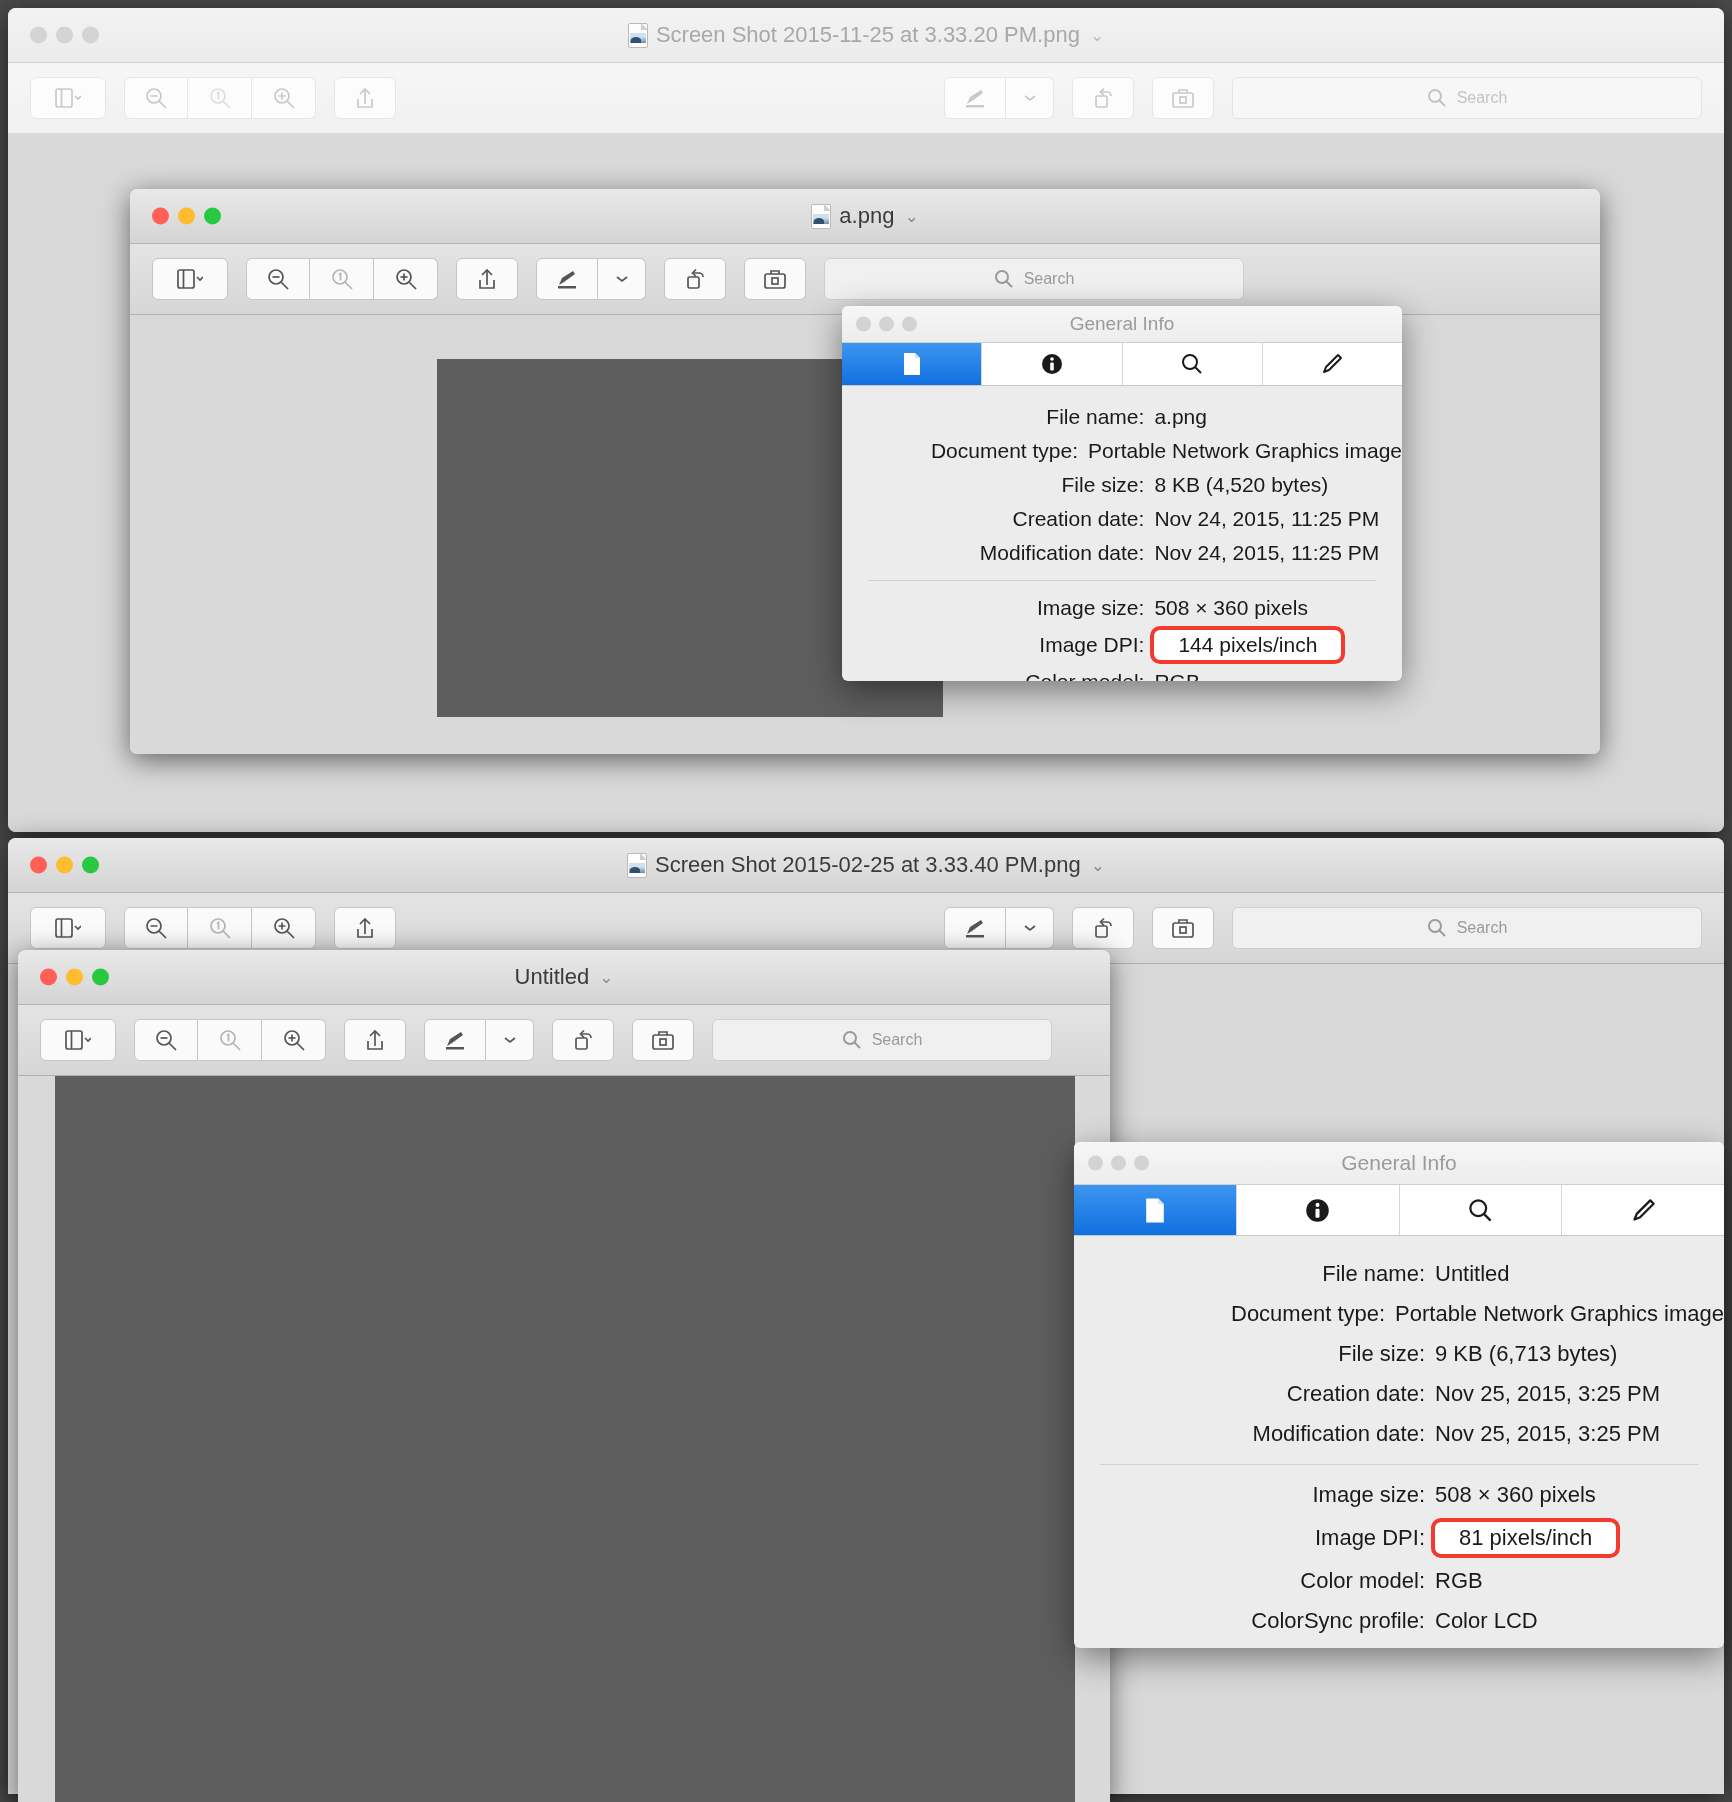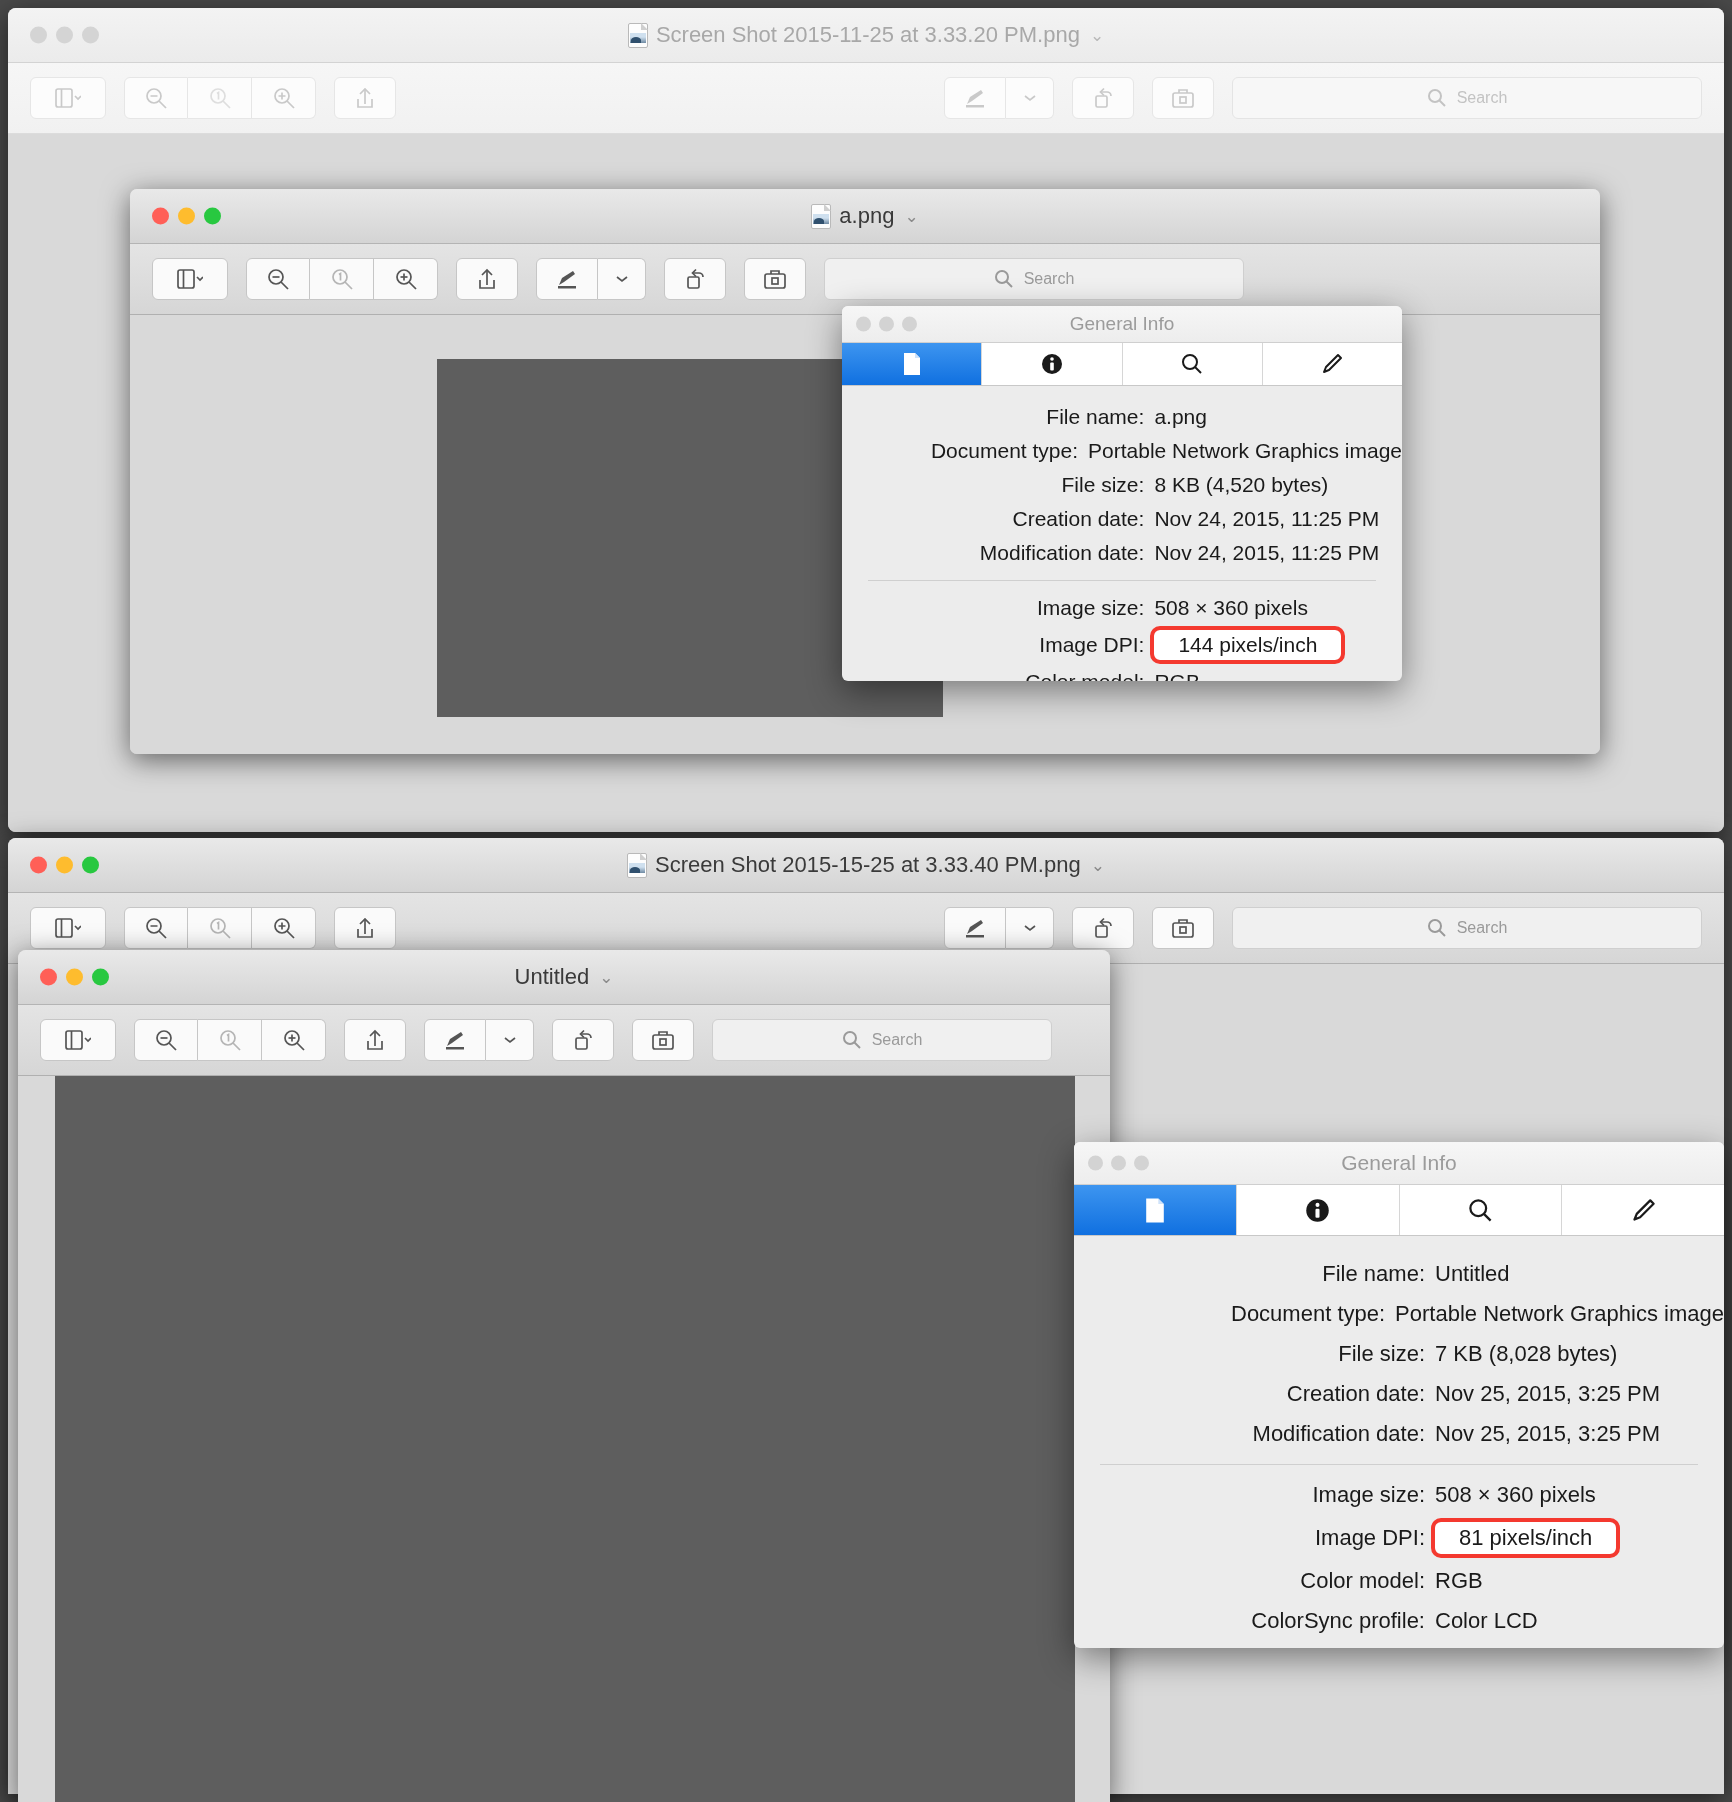--- a/index.html
+++ b/index.html
@@ -372,21 +372,21 @@
     <div class="lights">
       <div class="light lt-red"></div>
       <div class="light lt-yel"></div>
       <div class="light lt-grn"></div>
     </div>
     <div class="title">
       <span class="doc-ico">
         <span class="pg"></span>
           <span class="thumb"></span>
       </span>
-      <span>Screen Shot 2015-15-25 at 3.33.40 PM.png</span>
+      <span>Screen Shot 2015-02-25 at 3.33.40 PM.png</span>
       <span class="chev">⌄</span>
     </div>
   </div>
 
   <div class="toolbar">
     <div class="tbtn" style="width:76px">
       <svg width="26" height="20" viewBox="0 0 26 20">
           <rect class="ic" x="1" y="1" width="16" height="18" rx="2"></rect>
           <line class="ic" x1="6.5" y1="1" x2="6.5" y2="19"></line>
           <path class="ic" d="M20 8l3 3 3-3" stroke-width="1.6"></path>
@@ -606,21 +606,21 @@
     <div class="row" style="font-size:22px;padding:7px 0">
       <span class="k">File name:</span>
       <span class="v">Untitled</span>
     </div>
     <div class="row" style="font-size:22px;padding:7px 0">
       <span class="k">Document type:</span>
       <span class="v">Portable Network Graphics image</span>
     </div>
     <div class="row" style="font-size:22px;padding:7px 0">
       <span class="k">File size:</span>
-      <span class="v">7 KB (8,028 bytes)</span>
+      <span class="v">9 KB (6,713 bytes)</span>
     </div>
     <div class="row" style="font-size:22px;padding:7px 0">
       <span class="k">Creation date:</span>
       <span class="v">Nov 25, 2015, 3:25 PM</span>
     </div>
     <div class="row" style="font-size:22px;padding:7px 0">
       <span class="k">Modification date:</span>
       <span class="v">Nov 25, 2015, 3:25 PM</span>
     </div>
 

